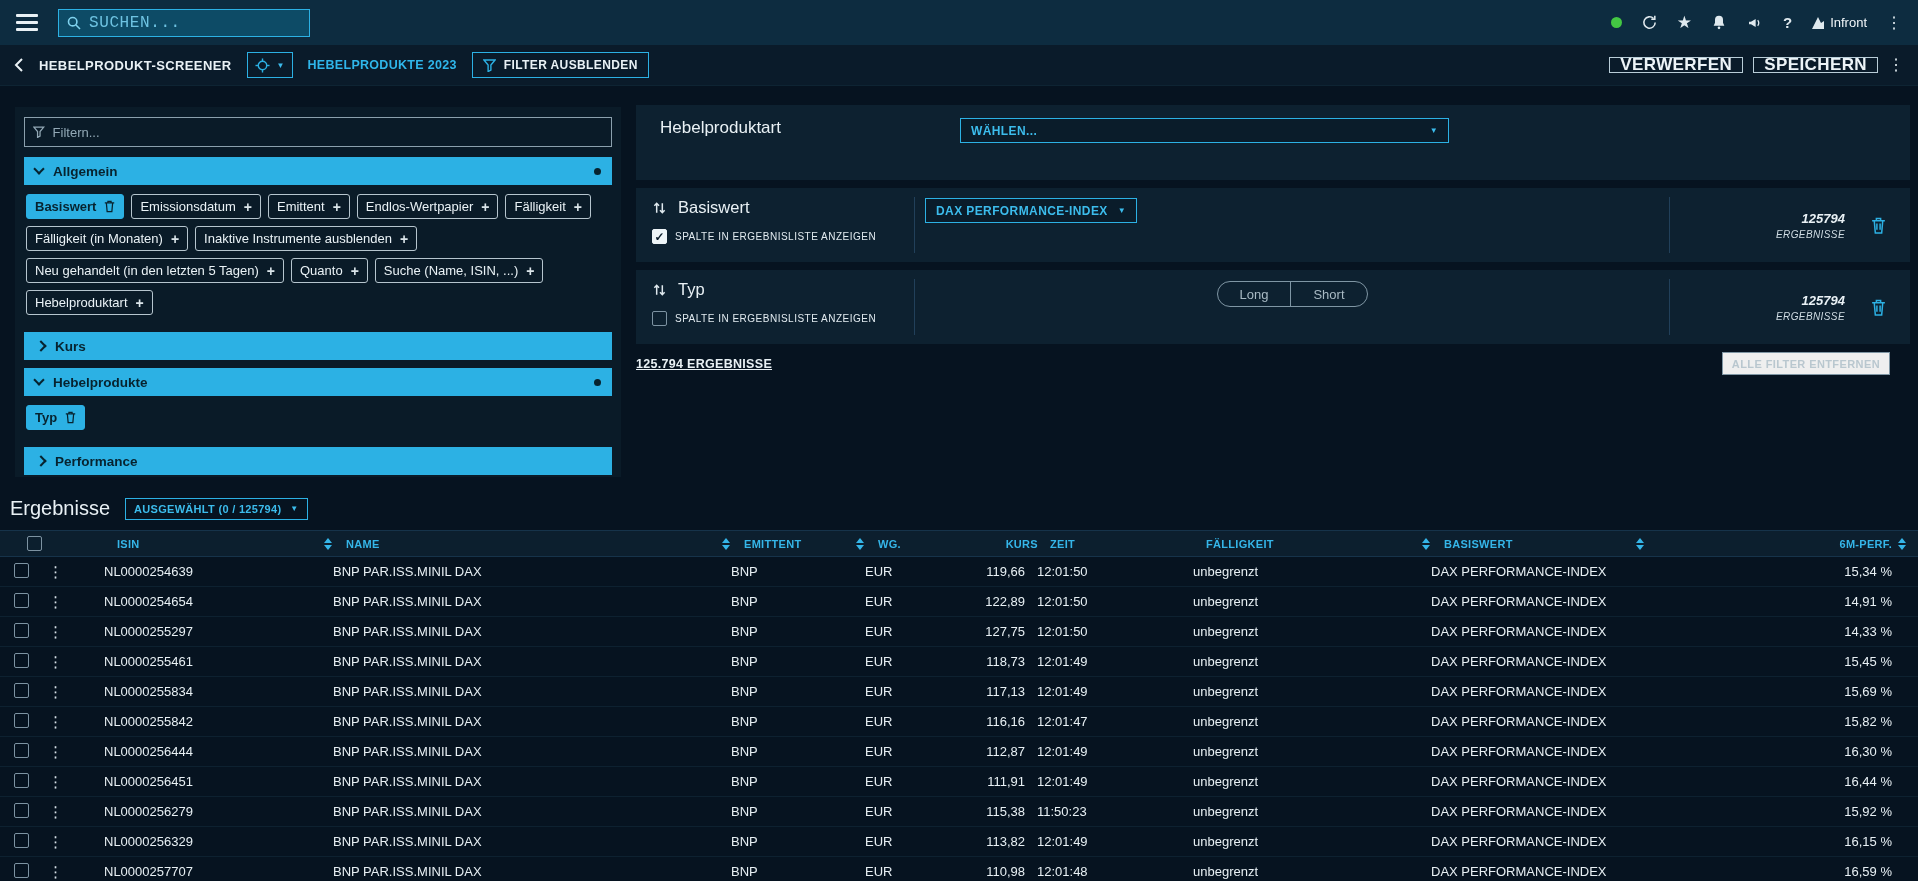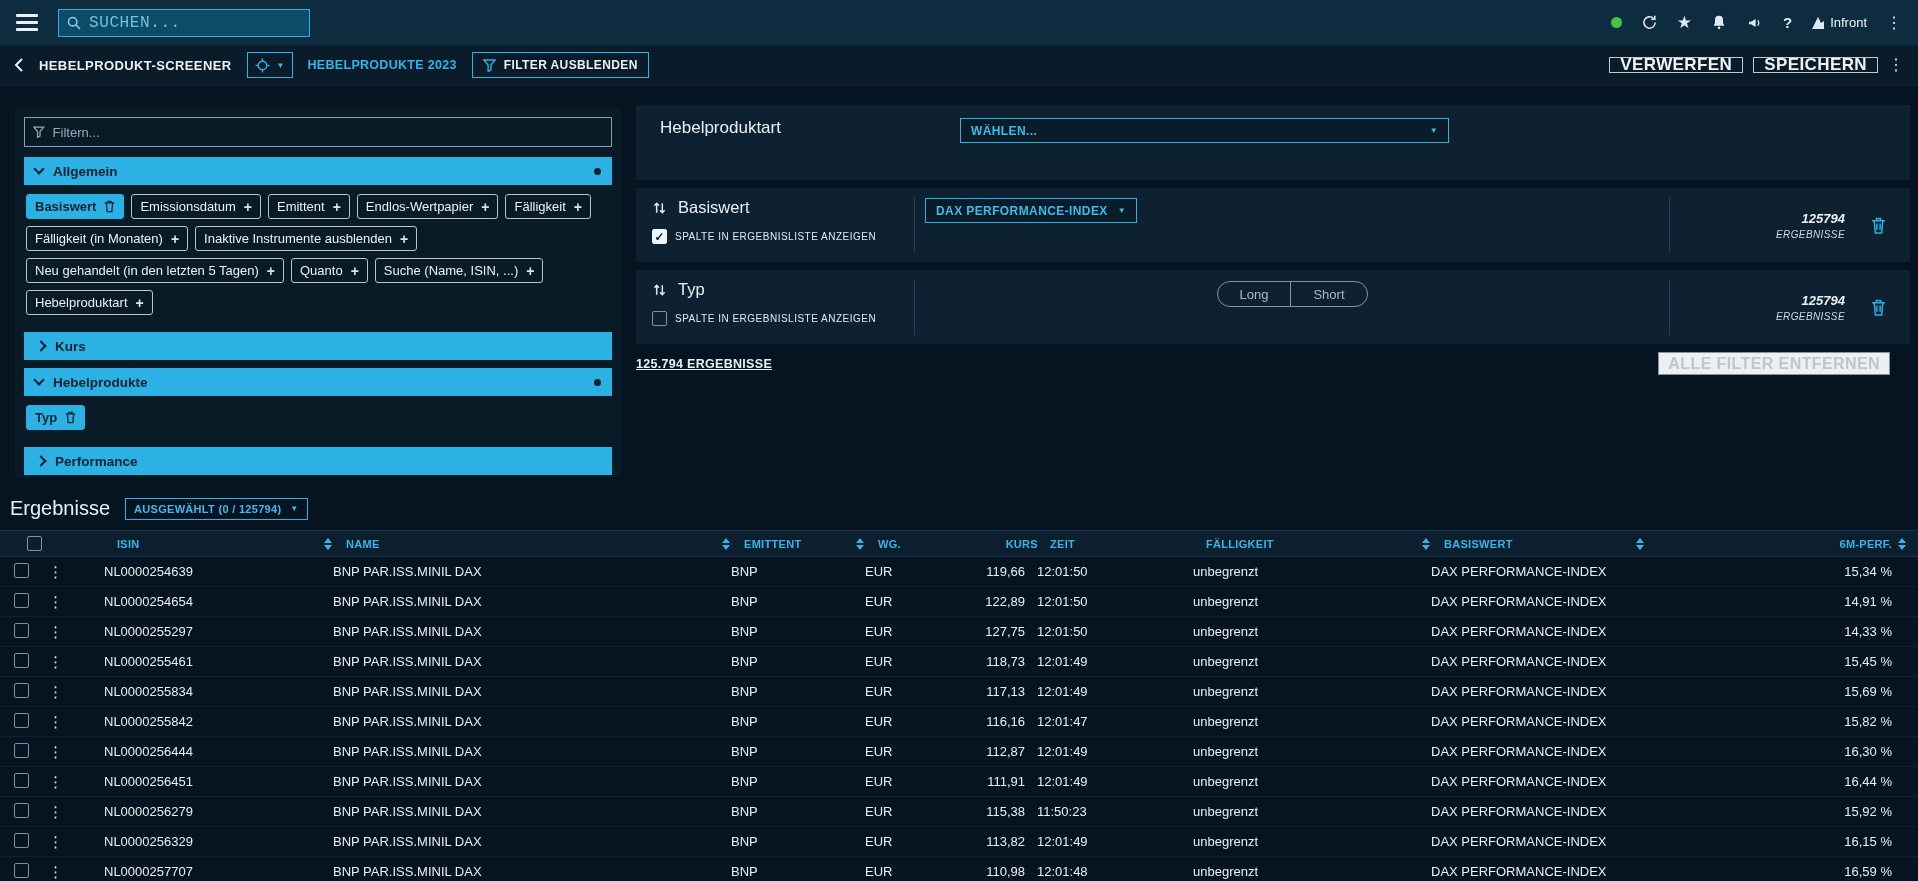--- a/index.html
+++ b/index.html
@@ -72,21 +72,21 @@
   .toggle-seg { padding: 0 22px; display: flex; align-items: center; font-size: 13px; color: #a9bac4; cursor: pointer; }
   .toggle-seg + .toggle-seg { border-left: 1px solid #7f96a4; }
   .fc-right { width: 240px; display: flex; align-items: center; }
   .count-block { flex: 1; text-align: right; padding-right: 26px; font-style: italic; }
   .count { font-size: 13px; font-weight: bold; }
   .count-label { font-size: 10px; color: #cfdbe2; margin-top: 3px; letter-spacing: .4px; }
   .trash-btn { margin-right: 24px; cursor: pointer; display: flex; }
 
   .results-bar { display: flex; align-items: center; margin-top: 4px; }
   .total-link { font-size: 12.5px; font-weight: bold; text-decoration: underline; letter-spacing: .3px; cursor: pointer; }
-  .clear-btn { margin-left: auto; height: 23px; border: 1px solid #7f96a4; color: #b9c7cf; font-size: 16px; font-weight: bold; letter-spacing: .4px; padding: 0 9px; display: flex; align-items: center; margin-right: 20px; cursor: pointer; }
+  .clear-btn { margin-left: auto; height: 23px; border: 1px solid #7f96a4; color: #b9c7cf; font-size: 11px; font-weight: bold; letter-spacing: .4px; padding: 0 9px; display: flex; align-items: center; margin-right: 20px; cursor: pointer; }
 
   
   .results-section { position: absolute; left: 0; top: 497px; width: 1918px; }
   .results-head { display: flex; align-items: center; gap: 15px; padding: 0 0 10px 10px; }
   .results-title { font-size: 20px; }
   .selected-dd { height: 22px; border: 1px solid #2cb1e4; color: #3cbcec; font-size: 11px; font-weight: bold; display: flex; align-items: center; gap: 9px; padding: 0 8px; letter-spacing: .3px; cursor: pointer; }
   .tgrid { display: grid; grid-template-columns: 44px 60px 229px 398px 134px 92px 68px 168px 238px 214px 1fr; }
   .thead { height: 27px; align-items: center; background: #0c1f2e; border-top: 1px solid #16334a; border-bottom: 1px solid #16334a; color: #35b6e9; font-size: 11px; font-weight: bold; letter-spacing: .3px; padding-left: 13px; }
   .th { display: flex; align-items: center; gap: 6px; }
   .th.between { justify-content: space-between; padding-right: 14px; }

